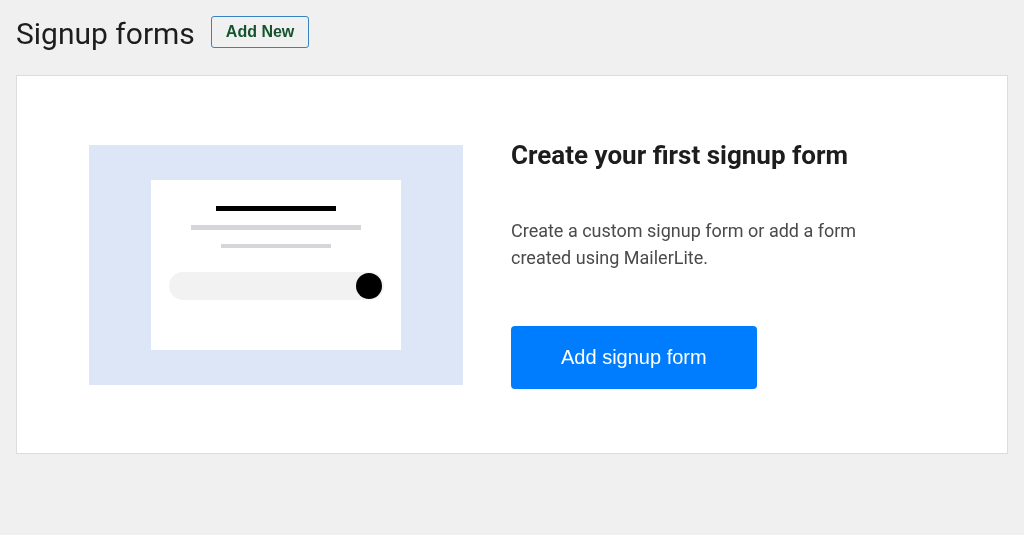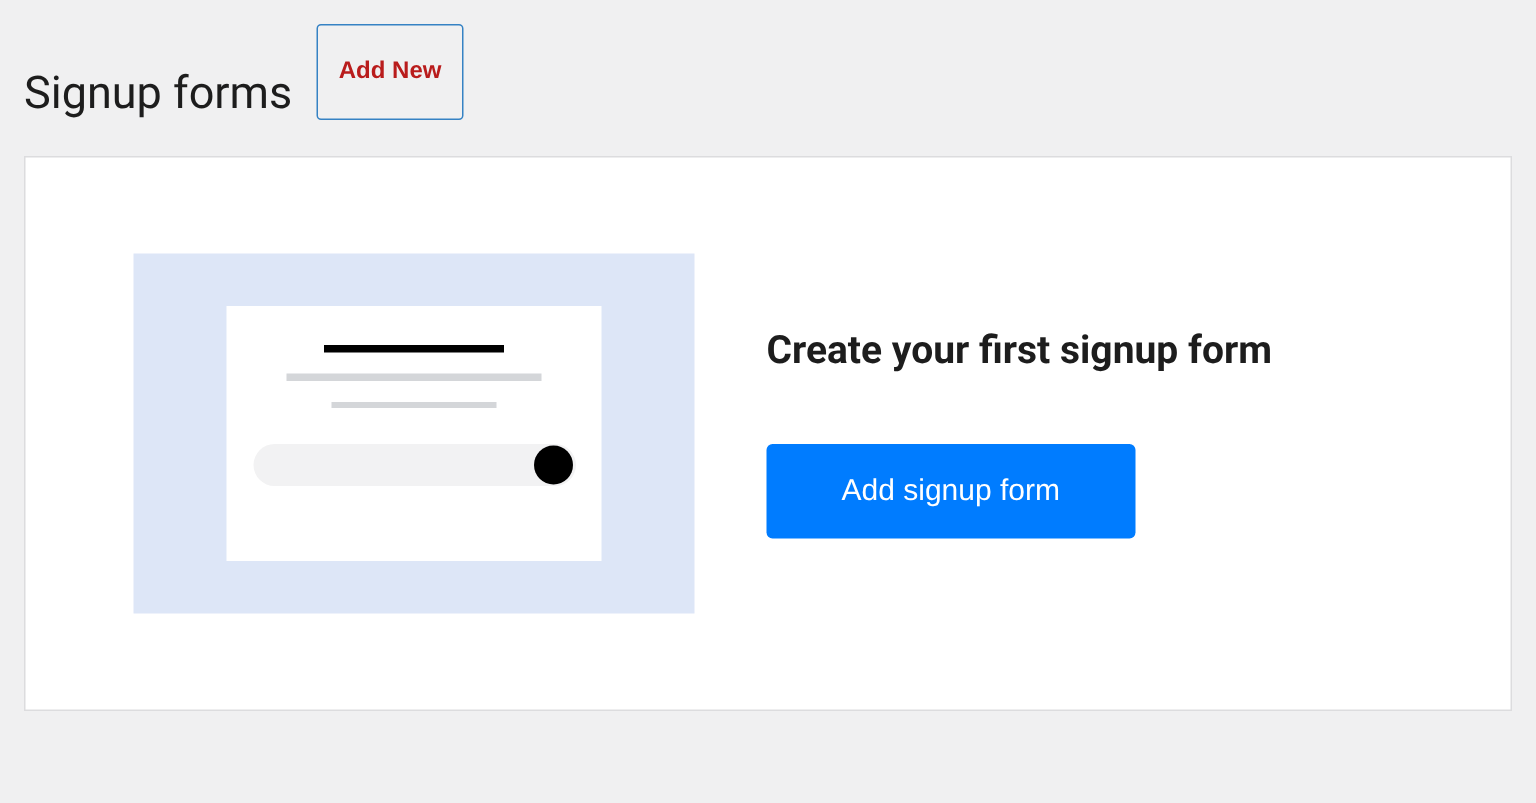--- a/index.html
+++ b/index.html
@@ -9,34 +9,34 @@
     }
     body {
       font-family: -apple-system, BlinkMacSystemFont, "Segoe UI", Roboto, Arial, sans-serif;
       background: #f0f0f1;
       padding: 16px;
       width: 1024px;
       height: 535px;
     }
     .header-row {
       display: flex;
-      align-items: flex-end;
+      align-items: flex-start;
       gap: 16px;
       margin-bottom: 24px;
     }
     .page-title {
       font-size: 30px;
       font-weight: 400;
       color: #1d1d1d;
     }
     .add-new-btn {
       border: 1px solid #3582c4;
-      color: #b91c1c;
+      color: #14532d;
       background: transparent;
-      padding: 22px 14px;
+      padding: 6px 14px;
       font-size: 16px;
       font-weight: 600;
       border-radius: 3px;
       cursor: pointer;
     }
     .card {
       background: #fff;
       border: 1px solid #dcdcde;
       padding: 64px 72px;
       display: flex;
@@ -140,15 +140,16 @@
       <div class="line-dark"></div>
       <div class="line-gray-1"></div>
       <div class="line-gray-2"></div>
       <div class="input-pill">
         <div class="input-circle"></div>
       </div>
     </div>
   </div>
   <div class="content-text">
     <h2 class="content-heading">Create your first signup form</h2>
+    <p class="content-description">Create a custom signup form or add a form created using MailerLite.</p>
     <button class="primary-btn">Add signup form</button>
   </div>
 </div>
 
 </body></html>

